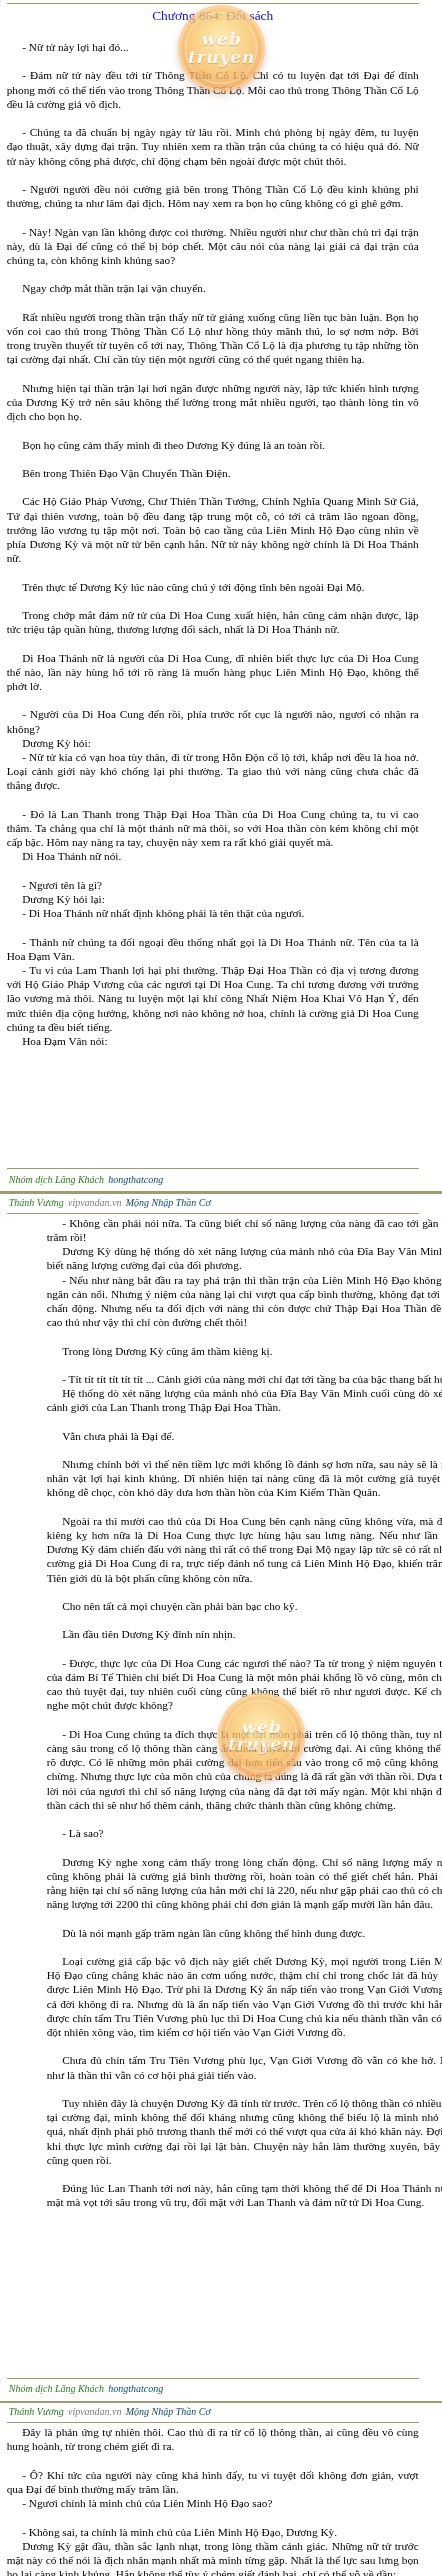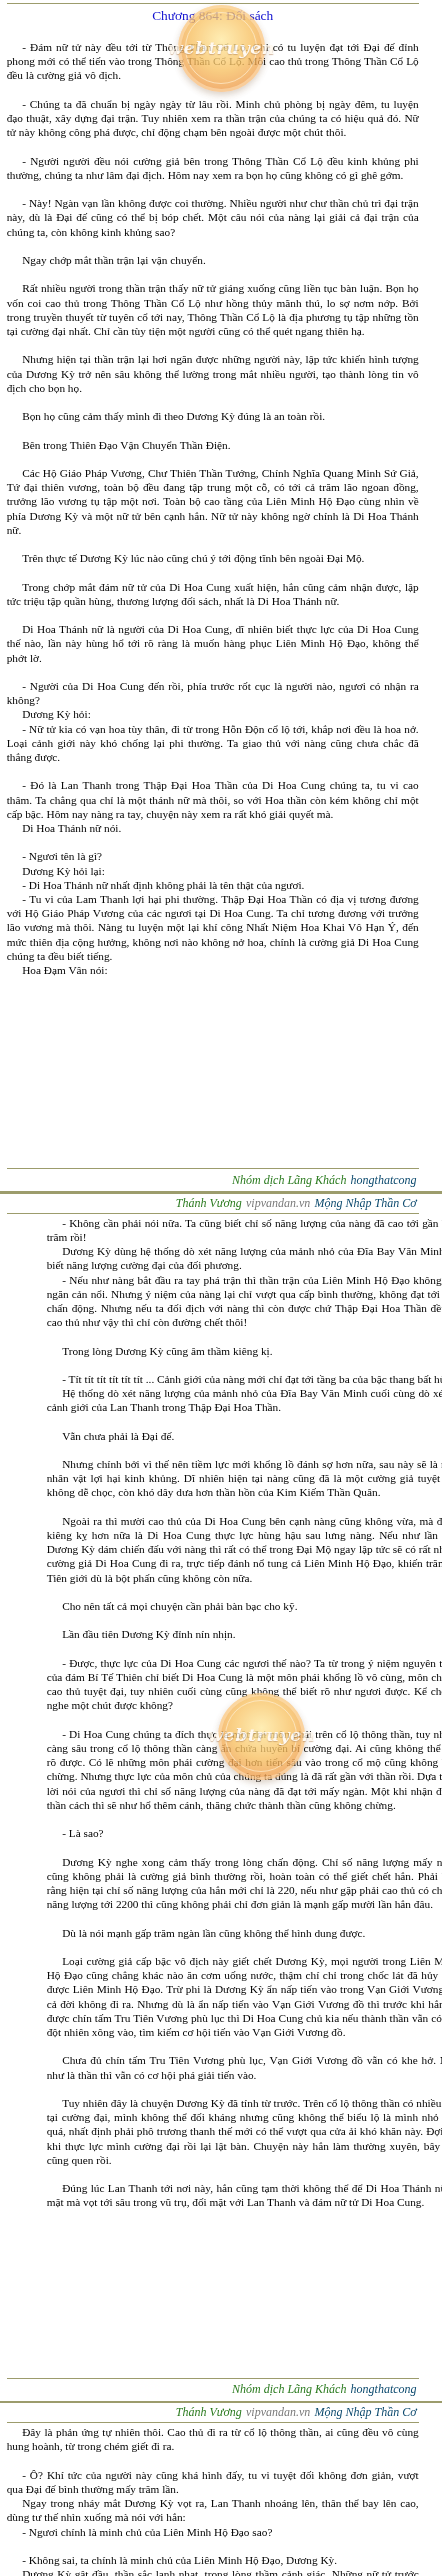--- a/index.html
+++ b/index.html
@@ -15,34 +15,34 @@
   }
   .body-text {
     font-family: "Liberation Serif", "DejaVu Serif", serif;
     font-size: 11.3px; line-height: 14.2px; color: #000000;
   }
   .body-text p { margin: 0; text-align: justify; text-indent: 15.5px; }
   .body-text p.gap { margin-top: 14.2px; }
   .page { position: relative; }
   .pagebar {
     font-family: "Liberation Serif", "DejaVu Serif", serif;
-    font-style: italic; font-size: 12px;
-    display: flex; justify-content: flex-end; align-items: center;
+    font-style: italic; font-size: 10px;
+    display: flex; justify-content: flex-start; align-items: center;
     margin-left: 6.7px; width: 412px; height: 20.6px; line-height: 20.6px;
   }
   .pagebar span { padding: 0 2.1px; }
   .c-green { color: #2a7a1e; }
   .c-orange { color: #0c4a6e; }
   .c-gray { color: #7a7a7a; }
   .watermark {
     position: absolute; width: 87px; height: 87px; border-radius: 50%;
     background: radial-gradient(circle at 50% 40%, #ffe9a0 0%, #f8c060 45%, #ee9a4a 75%, #e58a5a 100%);
     box-shadow: 0 3.1px 7.2px rgba(120,80,40,0.35), inset 0 0 0 3.1px rgba(255,220,170,0.55);
     opacity: 0.78; pointer-events: none;
-    display: flex; flex-direction: row; align-items: center; justify-content: center;
+    display: flex; flex-direction: column; align-items: center; justify-content: center;
   }
   .watermark .ring {
     position: absolute; left: 7.2px; top: 7.2px; width: 70px; height: 70px; border-radius: 50%;
     border: 1px solid rgba(255,235,200,0.7);
   }
   .watermark .wm-line {
     font-family: "DejaVu Serif", serif; font-style: italic; font-weight: bold;
     color: #fff8ec; font-size: 17.5px; line-height: 17.5px; letter-spacing: 0.5px;
     text-shadow: 0 0.5px 1px rgba(150,90,40,0.5); position: relative;
   }
@@ -50,20 +50,21 @@
 </head>
 <body>
 
 <div class="doc">
 
   <section class="page" style="height:1168px;">
     <div style="height:3.1px;"></div>
     <div class="rule-thin"></div>
     <div class="col title">Chương 864: Đối sách</div>
     <div class="col body-text" style="margin-top:-1px;">
+        <p class="gap">- Nữ tử này lợi hại đó...</p>
         <p class="gap">- Đám nữ tử này đều tới từ Thông Thần Cổ Lộ. Chỉ có tu luyện đạt tới Đại đế đỉnh phong mới có thể tiến vào trong Thông Thần Cổ Lộ. Mỗi cao thủ trong Thông Thần Cổ Lộ đều là cường giả vô địch.</p>
         <p class="gap">- Chúng ta đã chuẩn bị ngày ngày từ lâu rồi. Minh chủ phòng bị ngày đêm, tu luyện đạo thuật, xây dựng đại trận. Tuy nhiên xem ra thần trận của chúng ta có hiệu quả đó. Nữ tử này không công phá được, chỉ động chạm bên ngoài được một chút thôi.</p>
         <p class="gap">- Người người đều nói cường giả bên trong Thông Thần Cổ Lộ đều kinh khủng phi thường, chúng ta như lâm đại địch. Hôm nay xem ra bọn họ cũng không có gì ghê gớm.</p>
         <p class="gap">- Này! Ngàn vạn lần không được coi thường. Nhiều người như chư thần chủ trì đại trận này, dù là Đại đế cũng có thể bị bóp chết. Một câu nói của nàng lại giải cả đại trận của chúng ta, còn không kinh khủng sao?</p>
         <p class="gap">Ngay chớp mắt thần trận lại vận chuyển.</p>
         <p class="gap">Rất nhiều người trong thần trận thấy nữ tử giáng xuống cũng liền tục bàn luận. Bọn họ vốn coi cao thủ trong Thông Thần Cổ Lộ như hồng thủy mãnh thú, lo sợ nơm nớp. Bởi trong truyền thuyết từ tuyên cổ tới nay, Thông Thần Cổ Lộ là địa phương tụ tập những tồn tại cường đại nhất. Chỉ cần tùy tiện một người cũng có thể quét ngang thiên hạ.</p>
         <p class="gap">Nhưng hiện tại thần trận lại hơi ngăn được những người này, lập tức khiến hình tượng của Dương Kỳ trở nên sâu không thể lường trong mắt nhiều người, tạo thành lòng tin vô địch cho bọn họ.</p>
         <p class="gap">Bọn họ cũng cảm thấy mình đi theo Dương Kỳ đúng là an toàn rồi.</p>
         <p class="gap">Bên trong Thiên Đạo Vận Chuyển Thần Điện.</p>
         <p class="gap">Các Hộ Giáo Pháp Vương, Chư Thiên Thần Tướng, Chính Nghĩa Quang Minh Sứ Giả, Tứ đại thiên vương, toàn bộ đều đang tập trung một cỗ, có tới cả trăm lão ngoan đồng, trưởng lão vương tụ tập một nơi. Toàn bộ cao tầng của Liên Minh Hộ Đạo cùng nhìn về phía Dương Kỳ và một nữ tử bên cạnh hắn. Nữ tử này không ngờ chính là Di Hoa Thánh nữ.</p>
@@ -71,20 +72,21 @@
         <p class="gap">Trong chớp mắt đám nữ tử của Di Hoa Cung xuất hiện, hắn cũng cảm nhận được, lập tức triệu tập quần hùng, thương lượng đối sách, nhất là Di Hoa Thánh nữ.</p>
         <p class="gap">Di Hoa Thánh nữ là người của Di Hoa Cung, dĩ nhiên biết thực lực của Di Hoa Cung thế nào, lần này hùng hổ tới rõ ràng là muốn hàng phục Liên Minh Hộ Đạo, không thể phớt lờ.</p>
         <p class="gap">- Người của Di Hoa Cung đến rồi, phía trước rốt cục là người nào, ngươi có nhận ra không?</p>
         <p>Dương Kỳ hỏi:</p>
         <p>- Nữ tử kia có vạn hoa tùy thân, đi từ trong Hỗn Độn cổ lộ tới, khắp nơi đều là hoa nở. Loại cảnh giới này khó chống lại phi thường. Ta giao thủ với nàng cũng chưa chắc đã thắng được.</p>
         <p class="gap">- Đó là Lan Thanh trong Thập Đại Hoa Thần của Di Hoa Cung chúng ta, tu vi cao thâm. Ta chẳng qua chỉ là một thánh nữ mà thôi, so với Hoa thần còn kém không chỉ một cấp bậc. Hôm nay nàng ra tay, chuyện này xem ra rất khó giải quyết mà.</p>
         <p>Di Hoa Thánh nữ nói.</p>
         <p class="gap">- Ngươi tên là gì?</p>
         <p>Dương Kỳ hỏi lại:</p>
         <p>- Di Hoa Thánh nữ nhất định không phải là tên thật của ngươi.</p>
+        <p class="gap">- Thánh nữ chúng ta đối ngoại đều thống nhất gọi  là Di Hoa Thánh nữ. Tên của ta là Hoa Đạm Vân.</p>
         <p>- Tu vi của Lam Thanh lợi hại phi thường. Thập Đại Hoa Thần có địa vị tương đương với Hộ Giáo Pháp Vương của các ngươi tại Di Hoa Cung. Ta chỉ tương đương với trưởng lão vương mà thôi. Nàng tu luyện một lại khí công Nhất Niệm Hoa Khai Vô Hạn Ý, đến mức thiên địa cộng hưởng, không nơi nào không nở hoa, chính là cường giả Di Hoa Cung chúng ta đều biết tiếng.</p>
         <p>Hoa Đạm Vân nói:</p>
       </div>
     <div class="watermark" style="left:178px; top:5.2px;">
       <div class="ring"></div>
       <div class="wm-line">web</div>
       <div class="wm-line">truyen</div>
     </div>
   </section>
 
@@ -141,21 +143,20 @@
     <span class="c-green">Thánh Vương</span>
     <span class="c-gray">vipvandan.vn</span>
     <span class="c-orange">Mộng Nhập Thần Cơ</span>
   </div>
   <div class="rule-thin"></div>
 
   <section class="page" style="height:1047px;">
     <div class="col body-text" style="padding-top:2.1px;">
         <p>Đây là phản ứng tự nhiên thôi. Cao thủ đi ra từ cổ lộ thông thần, ai cũng đều vô cùng hung hoành, từ trong chém giết đi ra.</p>
         <p class="gap">- Ô? Khí tức của người này cũng khá hình đấy, tu vi tuyệt đối không đơn giản, vượt qua Đại đế bình thường mấy trăm lần.</p>
-        <p>Ngay trong nháy mắt Dương Kỳ vọt ra, Lan Thanh nhoáng lên, thân thể bay lên cao, dùng tư thế nhìn xuống mà nói với hắn:</p>
         <p>- Ngươi chính là minh chủ của Liên Minh Hộ Đạo sao?</p>
         <p class="gap">- Không sai, ta chính là minh chủ của Liên Minh Hộ Đạo, Dương Kỳ.</p>
         <p>Dương Kỳ gật đầu, thần sắc lạnh nhạt, trong lòng thầm cảnh giác. Những nữ tử trước mặt này có thể nói là địch nhân mạnh nhất mà mình từng gặp. Nhất là thế lực sau lưng bọn họ lại càng kinh khủng. Hắn không thể tùy ý chém giết đánh bại, chỉ có thể vỗ về dần:</p>
       </div>
 
   </section>
 
 </div>
 
 

